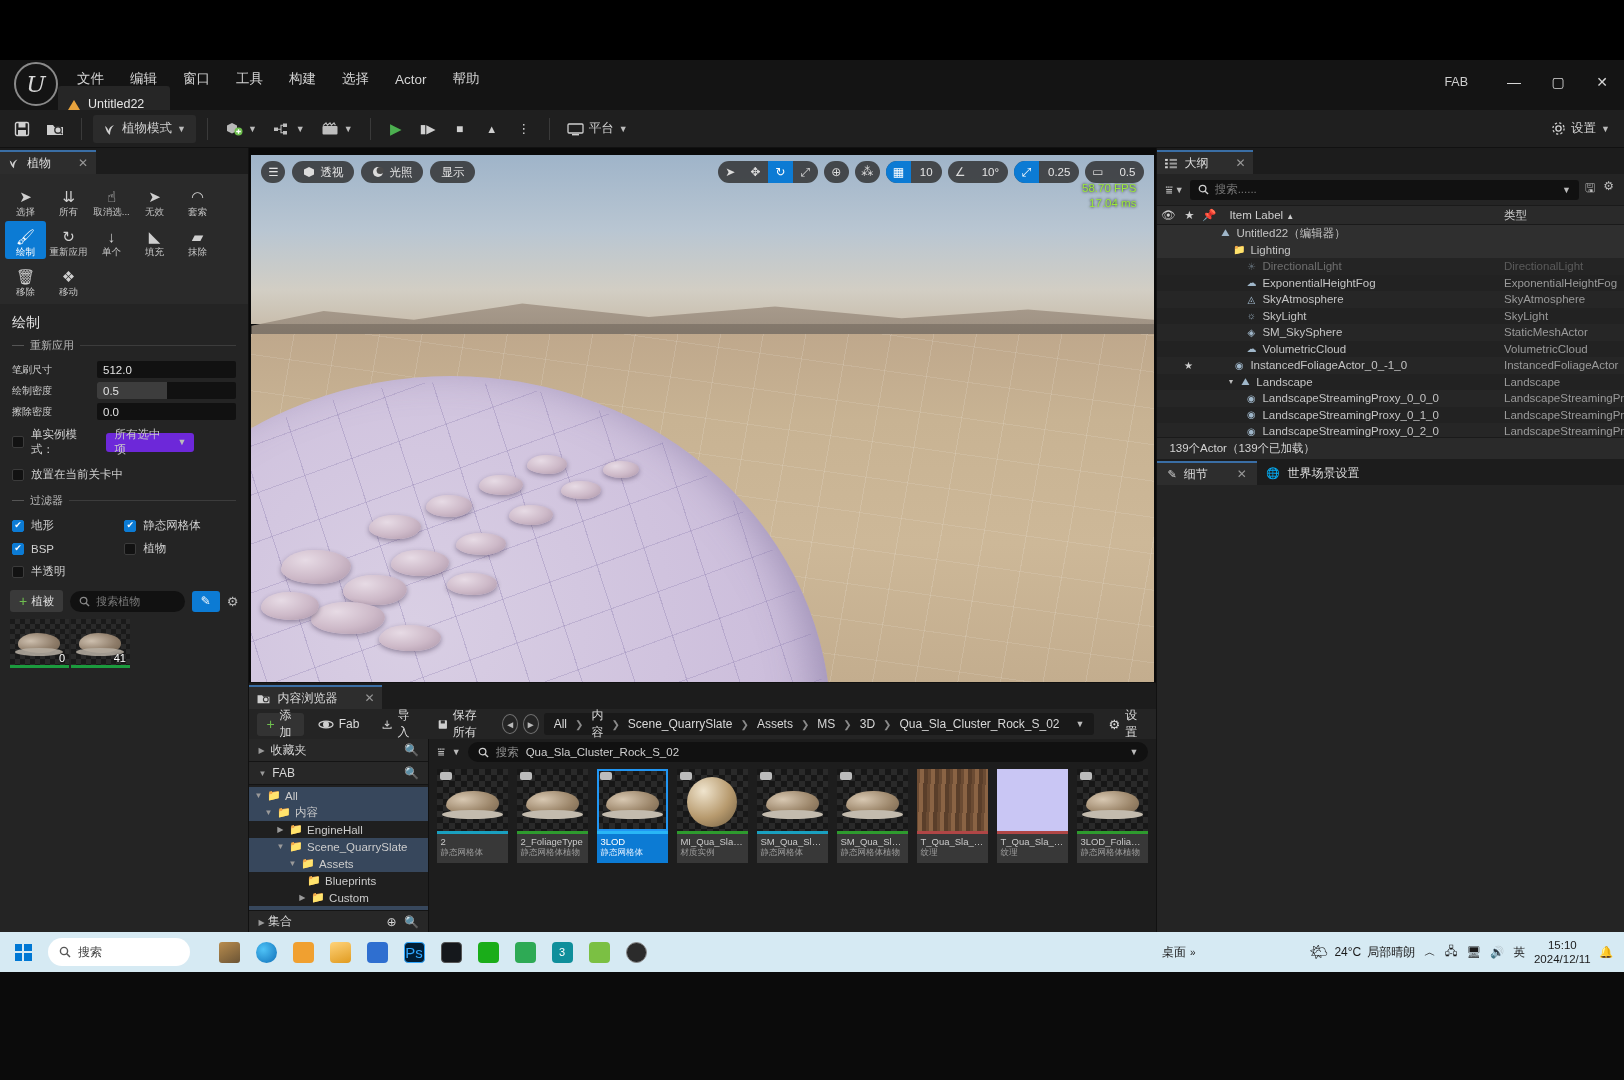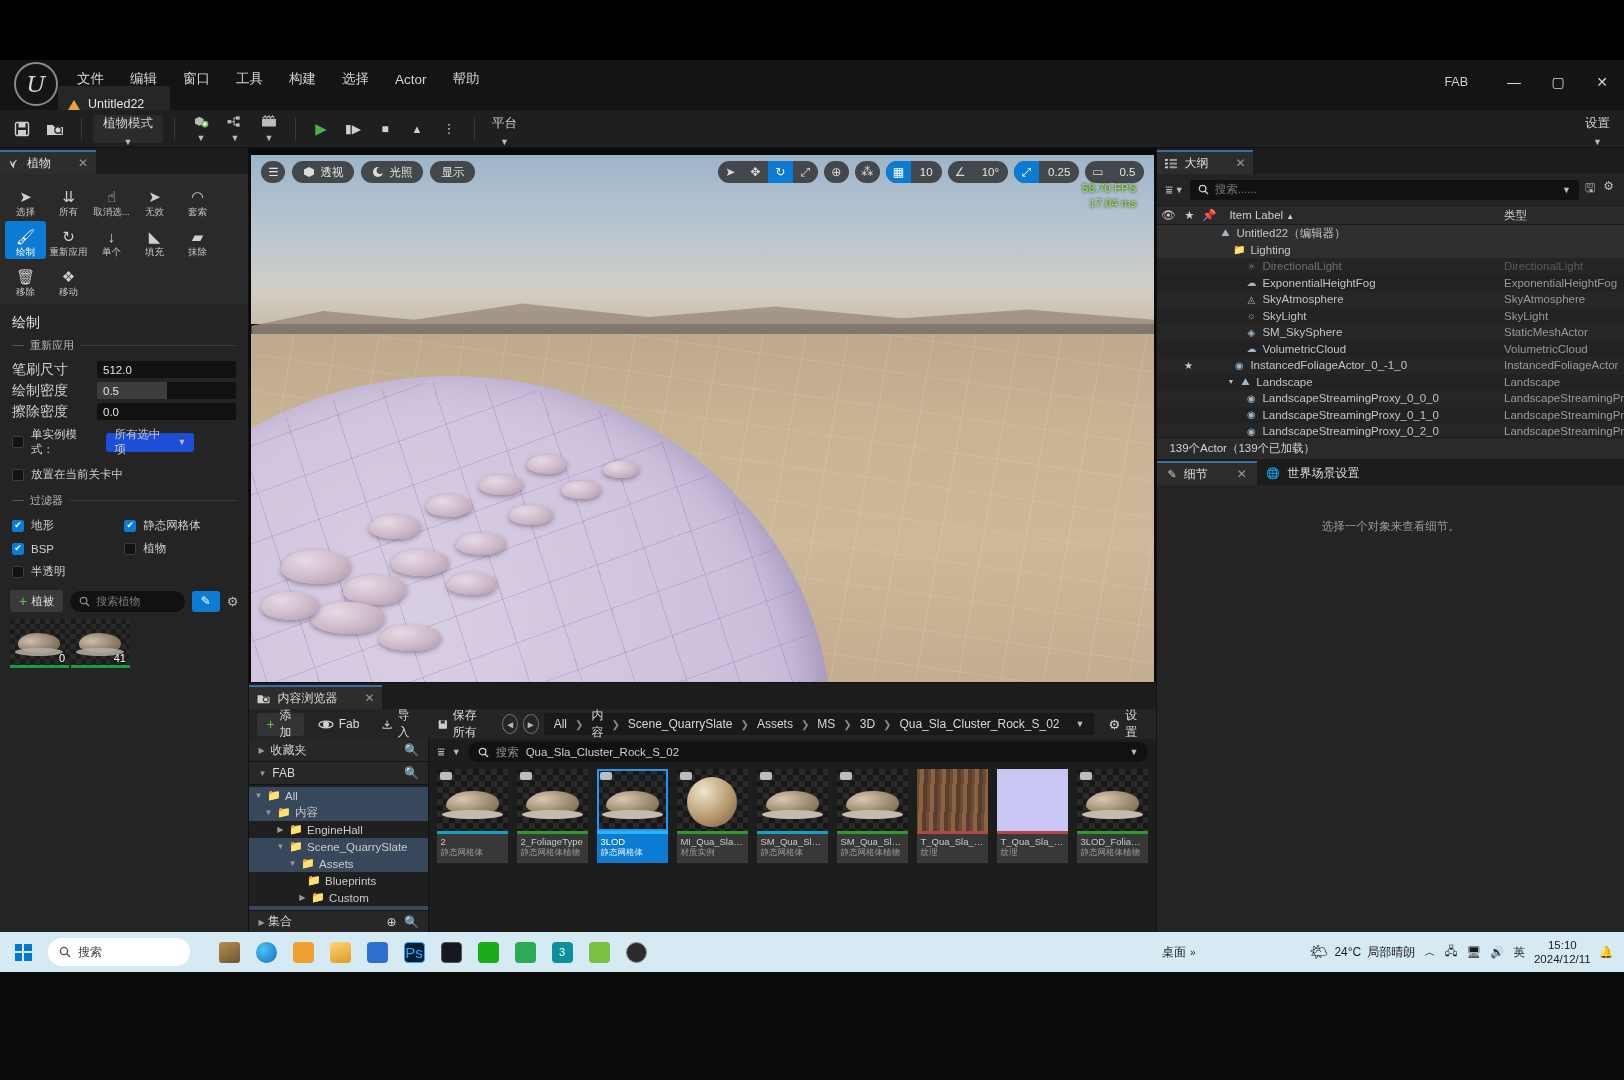--- a/index.html
+++ b/index.html
@@ -23,21 +23,21 @@
     border-left:6.5px solid transparent; border-right:6.5px solid transparent; border-bottom:10px solid #e8a33d; }
   .winctrl { position:absolute; right:0; top:0; height:44px; display:flex; align-items:center; }
   .winctrl .fab { color:#cfcfcf; font-size:12.5px; margin-right:24px; }
   .winctrl .wb { width:44px; height:44px; display:flex; align-items:center; justify-content:center;
     color:#d6d6d6; font-size:14px; }
 
   
   .maintool { height:38px; background:#1f1f1f; display:flex; align-items:center;
     padding:0 8px; gap:4px; border-bottom:1px solid #111; }
   .tbtn { height:28px; min-width:28px; display:flex; align-items:center; justify-content:center;
-    gap:5px; padding:0 6px; border-radius:3px; color:#d0d0d0; font-size:12.5px;flex-direction:column; }
+    gap:5px; padding:0 6px; border-radius:3px; color:#d0d0d0; font-size:12.5px; }
   .tbtn.boxed { background:#2b2b2b; padding:0 10px; }
   .sep { width:1px; height:22px; background:#3a3a3a; margin:0 7px; }
   .cdown { font-size:9px; color:#bbb; }
   .play { color:#4caf50; font-size:15px; }
 
   
   .bodyrow { display:flex; height:784px; }
   .leftcol { width:256px; background:#242424; display:flex; flex-direction:column;
     border-right:1px solid #111; }
   .centercol { flex:1; display:flex; flex-direction:column; }
@@ -58,32 +58,32 @@
   .tool .g { font-size:15px; color:#cfcfcf; line-height:15px; }
   .tool.sel .g, .tool.sel .lb { color:#fff; }
   .tool .lb { font-size:9.5px; color:#c6c6c6; white-space:nowrap; }
 
   .secthead { color:#e3e3e3; font-size:14px; padding:10px 12px 4px 12px; }
   .subsec { display:flex; align-items:center; gap:6px; padding:2px 12px 6px 12px; }
   .subsec .dash { width:12px; height:1px; background:#555; }
   .subsec .t { color:#b9b9b9; font-size:11px; white-space:nowrap; }
   .subsec .line { flex:1; height:1px; background:#3c3c3c; }
   .prow { display:flex; align-items:center; padding:2px 12px; height:21px; }
-  .prow .pl { width:85px; color:#cfcfcf; font-size:14px; }
+  .prow .pl { width:85px; color:#cfcfcf; font-size:10px; }
   .pfield { flex:1; height:17px; background:#111; border-radius:2px; position:relative;
     display:flex; align-items:center; padding-left:6px; color:#e2e2e2; font-size:11.5px; overflow:hidden;}
   .pfield .fill { position:absolute; left:0; top:0; bottom:0; background:#3d3d3d; }
   .pfield span { position:relative; }
   .ckrow { display:flex; align-items:center; gap:7px; padding:5px 12px; }
   .ckbox { width:12px; height:12px; border-radius:2px; background:#121212; border:1px solid #3b3b3b;
     display:flex; align-items:center; justify-content:center; }
   .ckbox.on { background:#0c7bd4; border-color:#0c7bd4; }
   .ckbox.on:after { content:"✔"; color:#fff; font-size:9px; line-height:9px; }
   .ckrow .cl { color:#cfcfcf; font-size:11.5px; }
-  .ddsmall { background:#1d4ed8; border-radius:3px; height:19px; display:flex; align-items:center;
+  .ddsmall { background:#6d28d9; border-radius:3px; height:19px; display:flex; align-items:center;
     gap:6px; padding:0 8px; color:#c9c9c9; font-size:11.5px; margin-left:auto; margin-right:42px; }
   .filtgrid { display:flex; flex-wrap:wrap; padding:0 12px; }
   .filtgrid .ckrow { width:50%; padding:4px 0; }
 
   .palrow { display:flex; align-items:center; gap:7px; padding:7px 10px; }
   .addbtn { background:#3a3a3a; border-radius:3px; height:22px; display:flex; align-items:center;
     gap:4px; padding:0 9px; color:#ddd; font-size:11.5px; }
   .addbtn .pl { color:#6fbf4f; font-size:14px; }
   .palsearch { flex:1; height:21px; background:#111; border-radius:11px; display:flex;
     align-items:center; gap:6px; padding:0 9px; color:#7a7a7a; font-size:11px; }
@@ -1029,23 +1029,20 @@
         <div class="dtab act">
           <span style="color:#cfcfcf;font-size:11px;">✎</span>
           <span>细节</span>
           <span class="x" style="margin-left:22px;color:#999;">✕</span>
         </div>
         <div class="dtab">
           <span style="color:#9fb6c9;font-size:11px;">🌐</span>
           <span>世界场景设置</span>
         </div>
       </div>
-      <div class="detailbody">
-        <span>选择一个对象来查看细节。</span>
-      </div>
     </div>
   </div>
 
   <div class="statusbar">
     <div class="sbleft">
       <div class="sbitem">
         <svg width="14" height="12" viewBox="0 0 14 12">
             <path d="M.5 2.5h5l1.2 1.6h6.8v7H.5z" fill="#cfcfcf"></path>
           </svg>
         <span>内容侧滑菜单</span>

